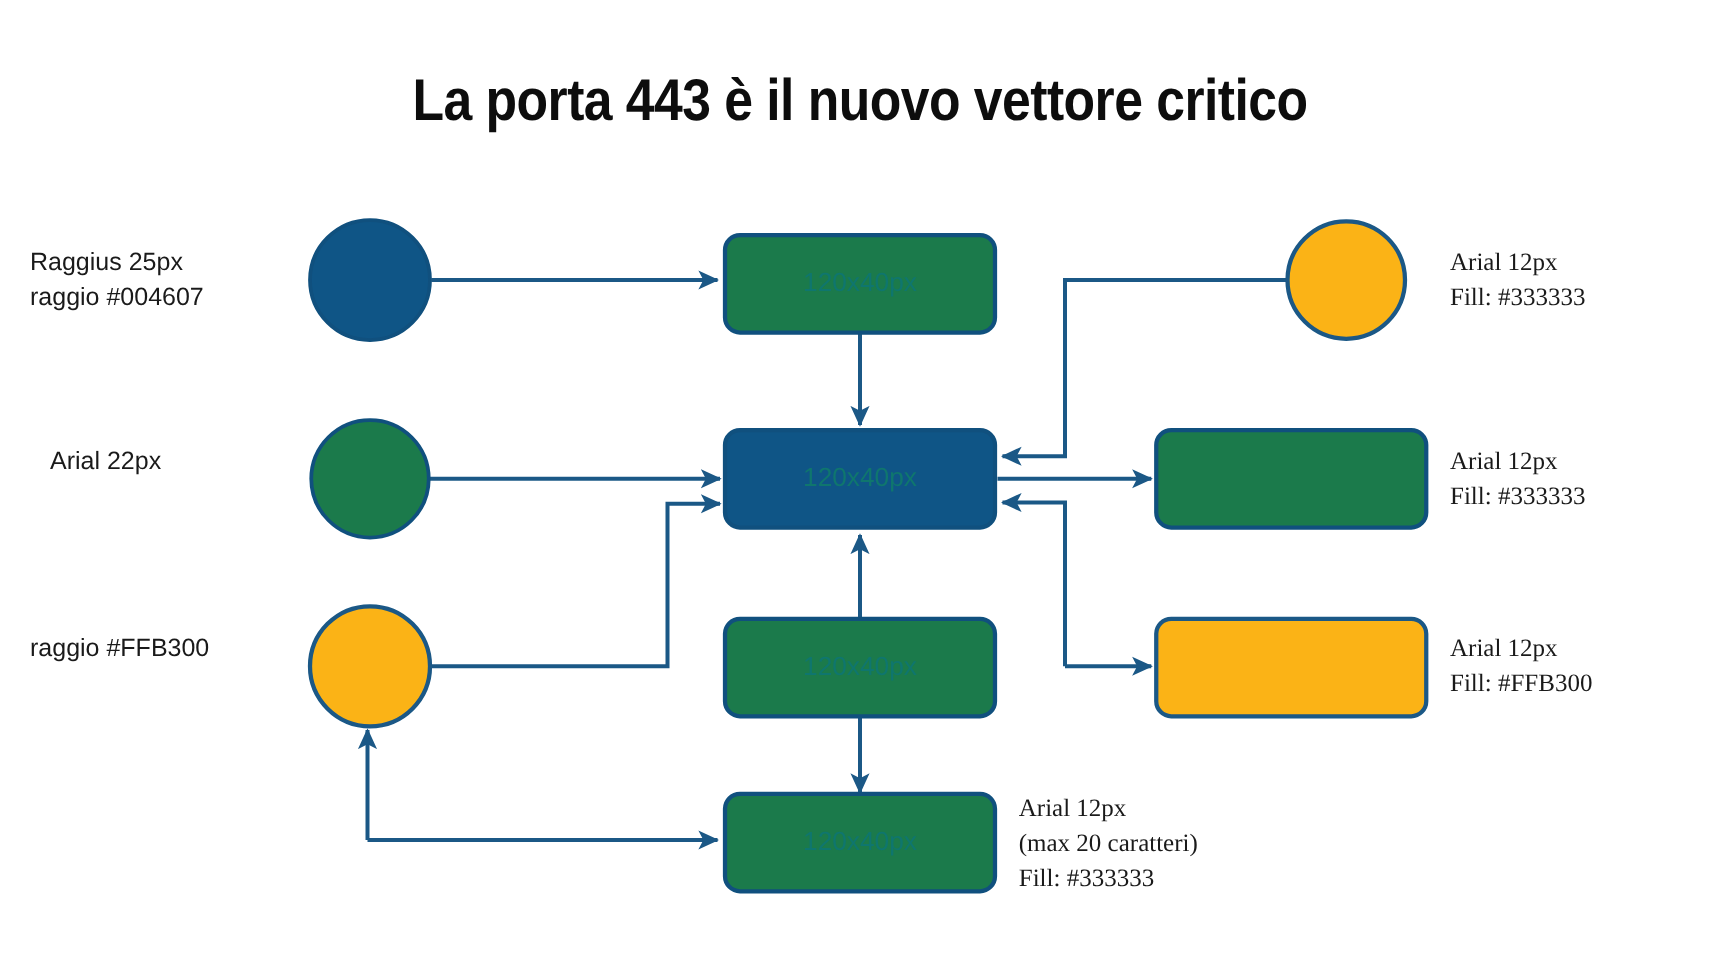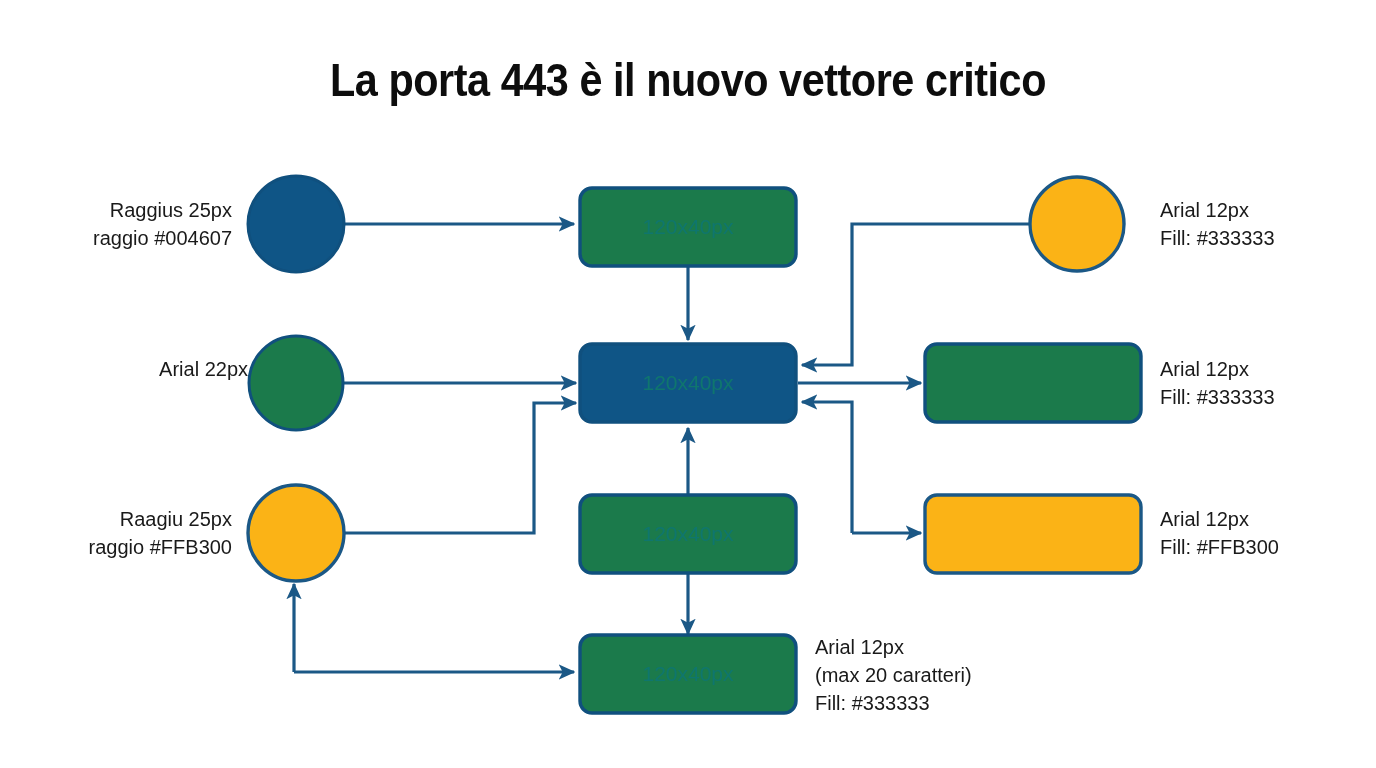--- a/index.html
+++ b/index.html
@@ -47,22 +47,22 @@
     pointer-events: none;
   }
   .ann {
     position: absolute;
     color: #1a1a1a;
     font-size: 20px;
     line-height: 28px;
     font-family: "Liberation Sans", sans-serif;
     white-space: nowrap;
   }
-  .ann.right { text-align: right; }
-  .ann.left  { text-align: left; }
+  .ann.right { text-align: left; padding-left: 24px; }
+  .ann.left  { text-align: left; font-family: Liberation Serif, serif; }
   .ann .ln { display: block; }
 </style>
 </head>
 <body>
 
 <div id="canvas">
 
   <div class="page-title">La porta 443 è il nuovo vettore critico</div>
 
   <svg id="diagram-svg" viewBox="0 0 1376 768" xmlns="http://www.w3.org/2000/svg">
@@ -122,21 +122,20 @@
   <div class="node-label" style="left:925px; top:522px; width:216px;"></div>
 
   <div class="ann right" style="left:0px; top:196px; width:232px;">
     <span class="ln">Raggius 25px</span>
     <span class="ln">raggio #004607</span>
   </div>
   <div class="ann right" style="left:16px; top:355px; width:232px;">
     <span class="ln">Arial 22px</span>
   </div>
   <div class="ann right" style="left:0px; top:505px; width:232px;">
-    <span class="ln">Raagiu 25px</span>
     <span class="ln">raggio #FFB300</span>
   </div>
 
   <div class="ann left" style="left:1160px; top:196px;">
     <span class="ln">Arial 12px</span>
     <span class="ln">Fill: #333333</span>
   </div>
   <div class="ann left" style="left:1160px; top:355px;">
     <span class="ln">Arial 12px</span>
     <span class="ln">Fill: #333333</span>

